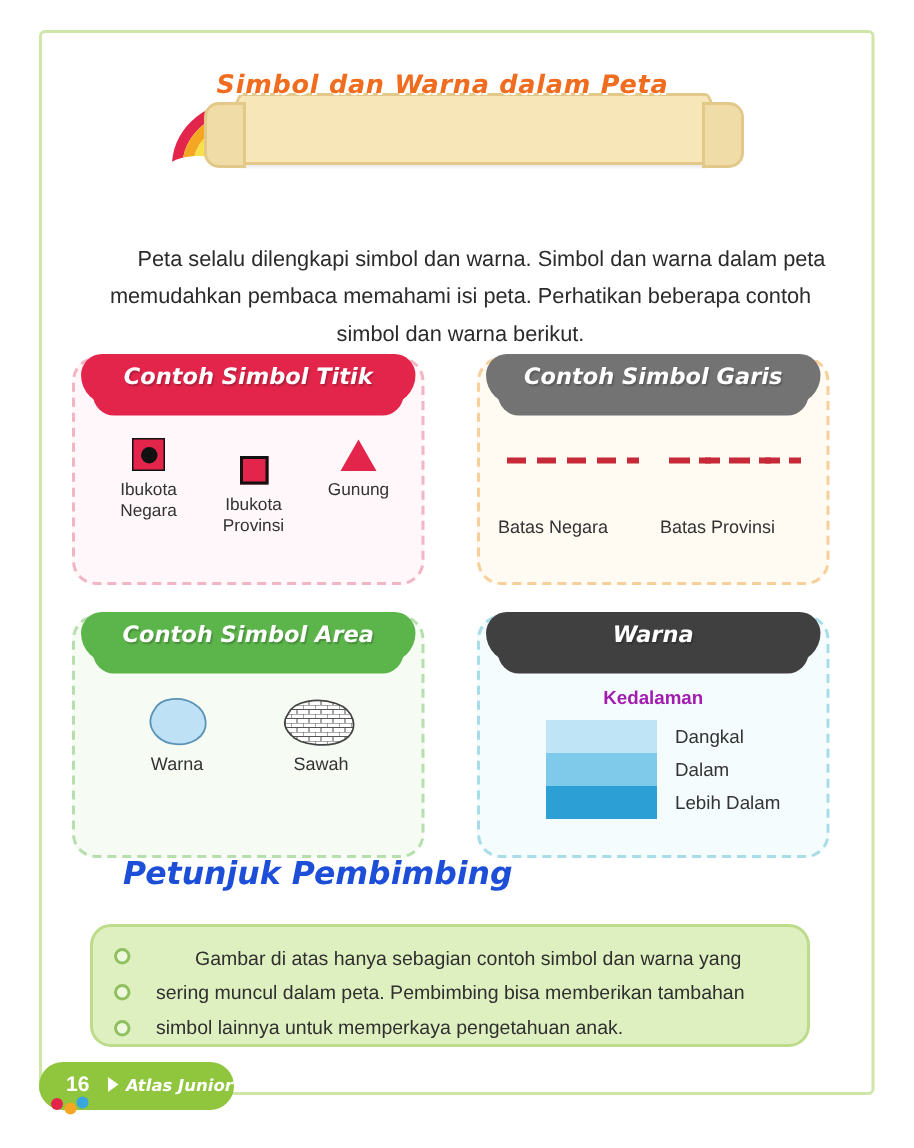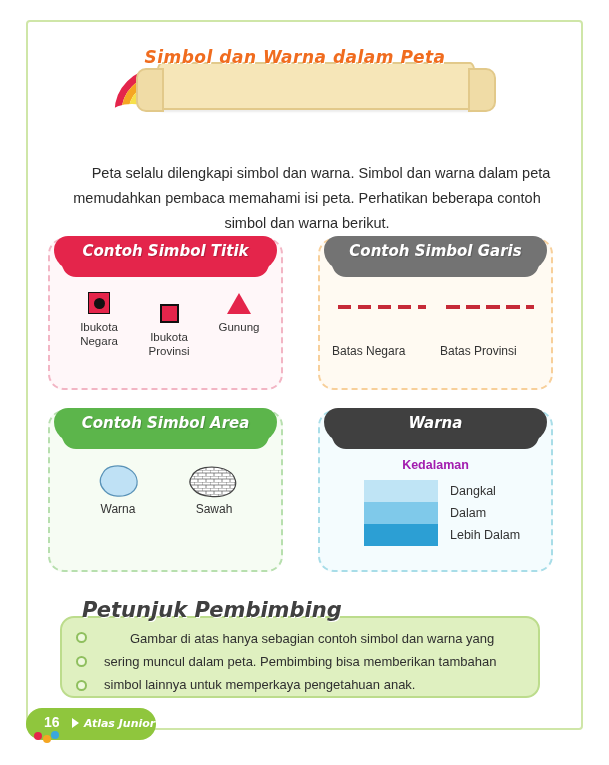--- a/index.html
+++ b/index.html
@@ -187,26 +187,26 @@
     text-align: center; font-size: 12.5px; font-weight: bold; color: #a21caf;
   }
   .legend { position: absolute; left: 46px; top: 70px; }
   .legend-row { display: flex; align-items: center; height: 22px; }
   .swatch { width: 74px; height: 22px; }
   .legend-label { margin-left: 12px; font-size: 12.5px; color: #333; }
 
   
   .petunjuk-title {
     position: absolute;
-    left: 82px; top: 598px;
+    left: 82px; top: 570px;
     font-family: "DejaVu Sans", sans-serif;
     font-weight: bold;
     font-style: italic;
     font-size: 21px;
-    color: #404040;
+    color: #1d4ed8;
     text-shadow: 1px 1px 0 #ffffff;
     z-index: 3;
   }
   .petunjuk-box {
     position: absolute;
     left: 60px; top: 616px;
     width: 480px; height: 82px;
     background: #dff0c0;
     border: 2px solid #bcdc8c;
     border-radius: 14px;

